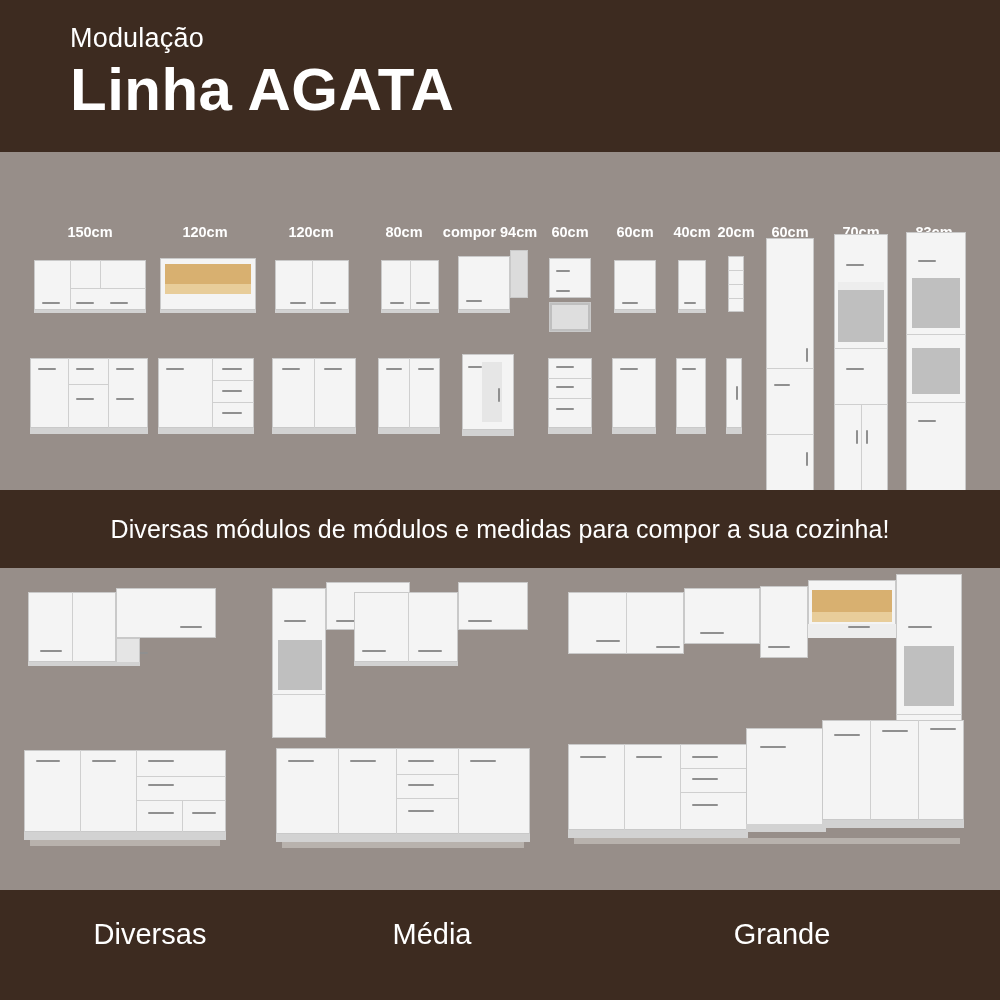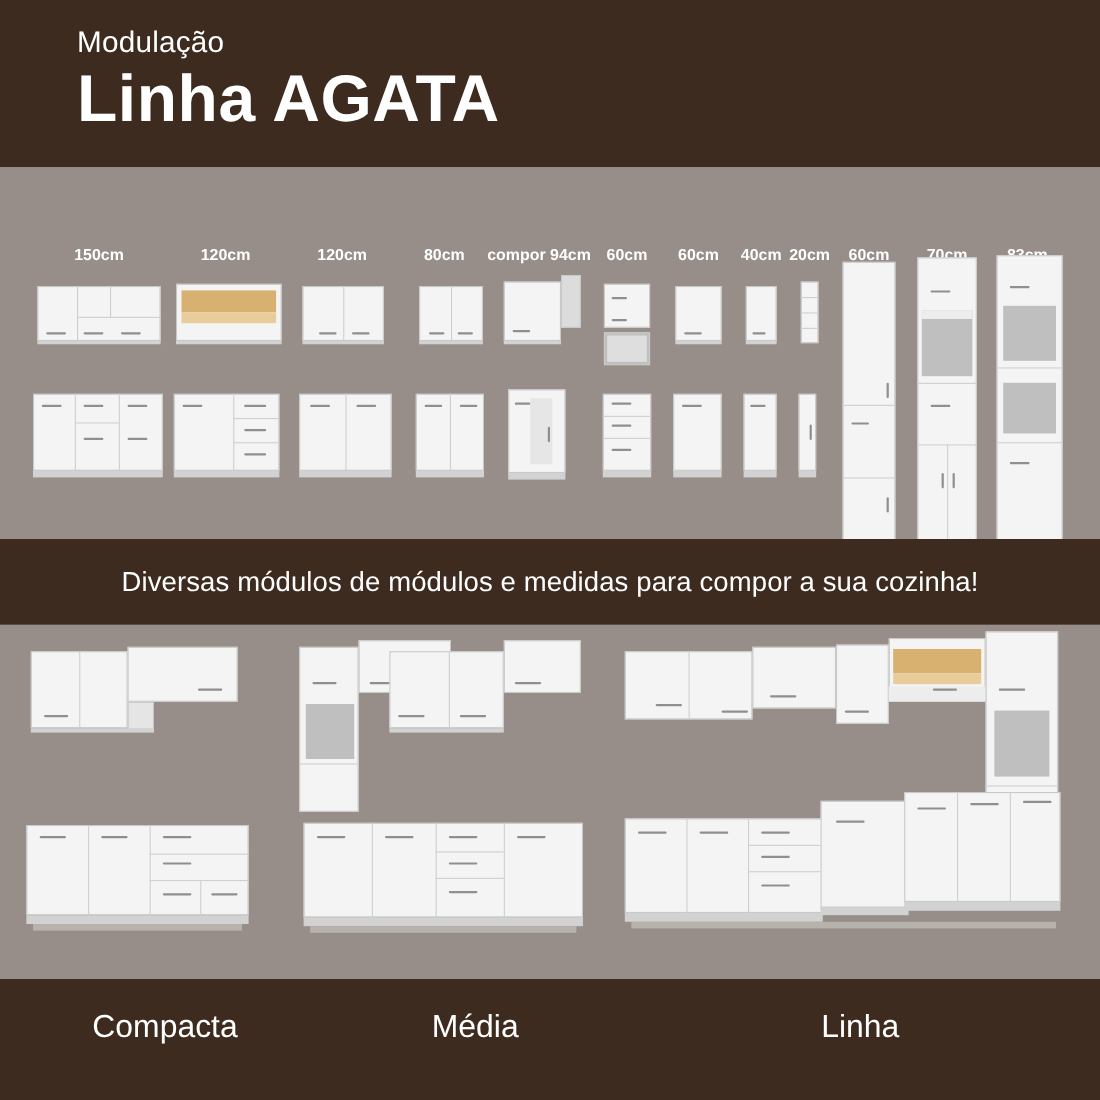--- a/index.html
+++ b/index.html
@@ -487,18 +487,18 @@
       <div class="handle" style="left:274px; top:166px; width:26px;"></div>
       <div class="handle" style="left:322px; top:162px; width:26px;"></div>
       <div class="handle" style="left:370px; top:160px; width:26px;"></div>
       <div class="cab shadow" style="left:262px; top:252px; width:142px; height:8px; border:none;"></div>
       <div class="cab shadow" style="left:14px; top:270px; width:386px; height:6px; border:none; background:#b8b2ad;"></div>
     </div>
 
   </div>
 
   <div class="footer">
-    <div class="footer-label" style="left:150px;">Compacta</div>
+    <div class="footer-label" style="left:150px;">Diversas</div>
     <div class="footer-label" style="left:432px;">Média</div>
-    <div class="footer-label" style="left:782px;">Linha</div>
+    <div class="footer-label" style="left:782px;">Grande</div>
   </div>
 
 </div>
 
 </body></html>

